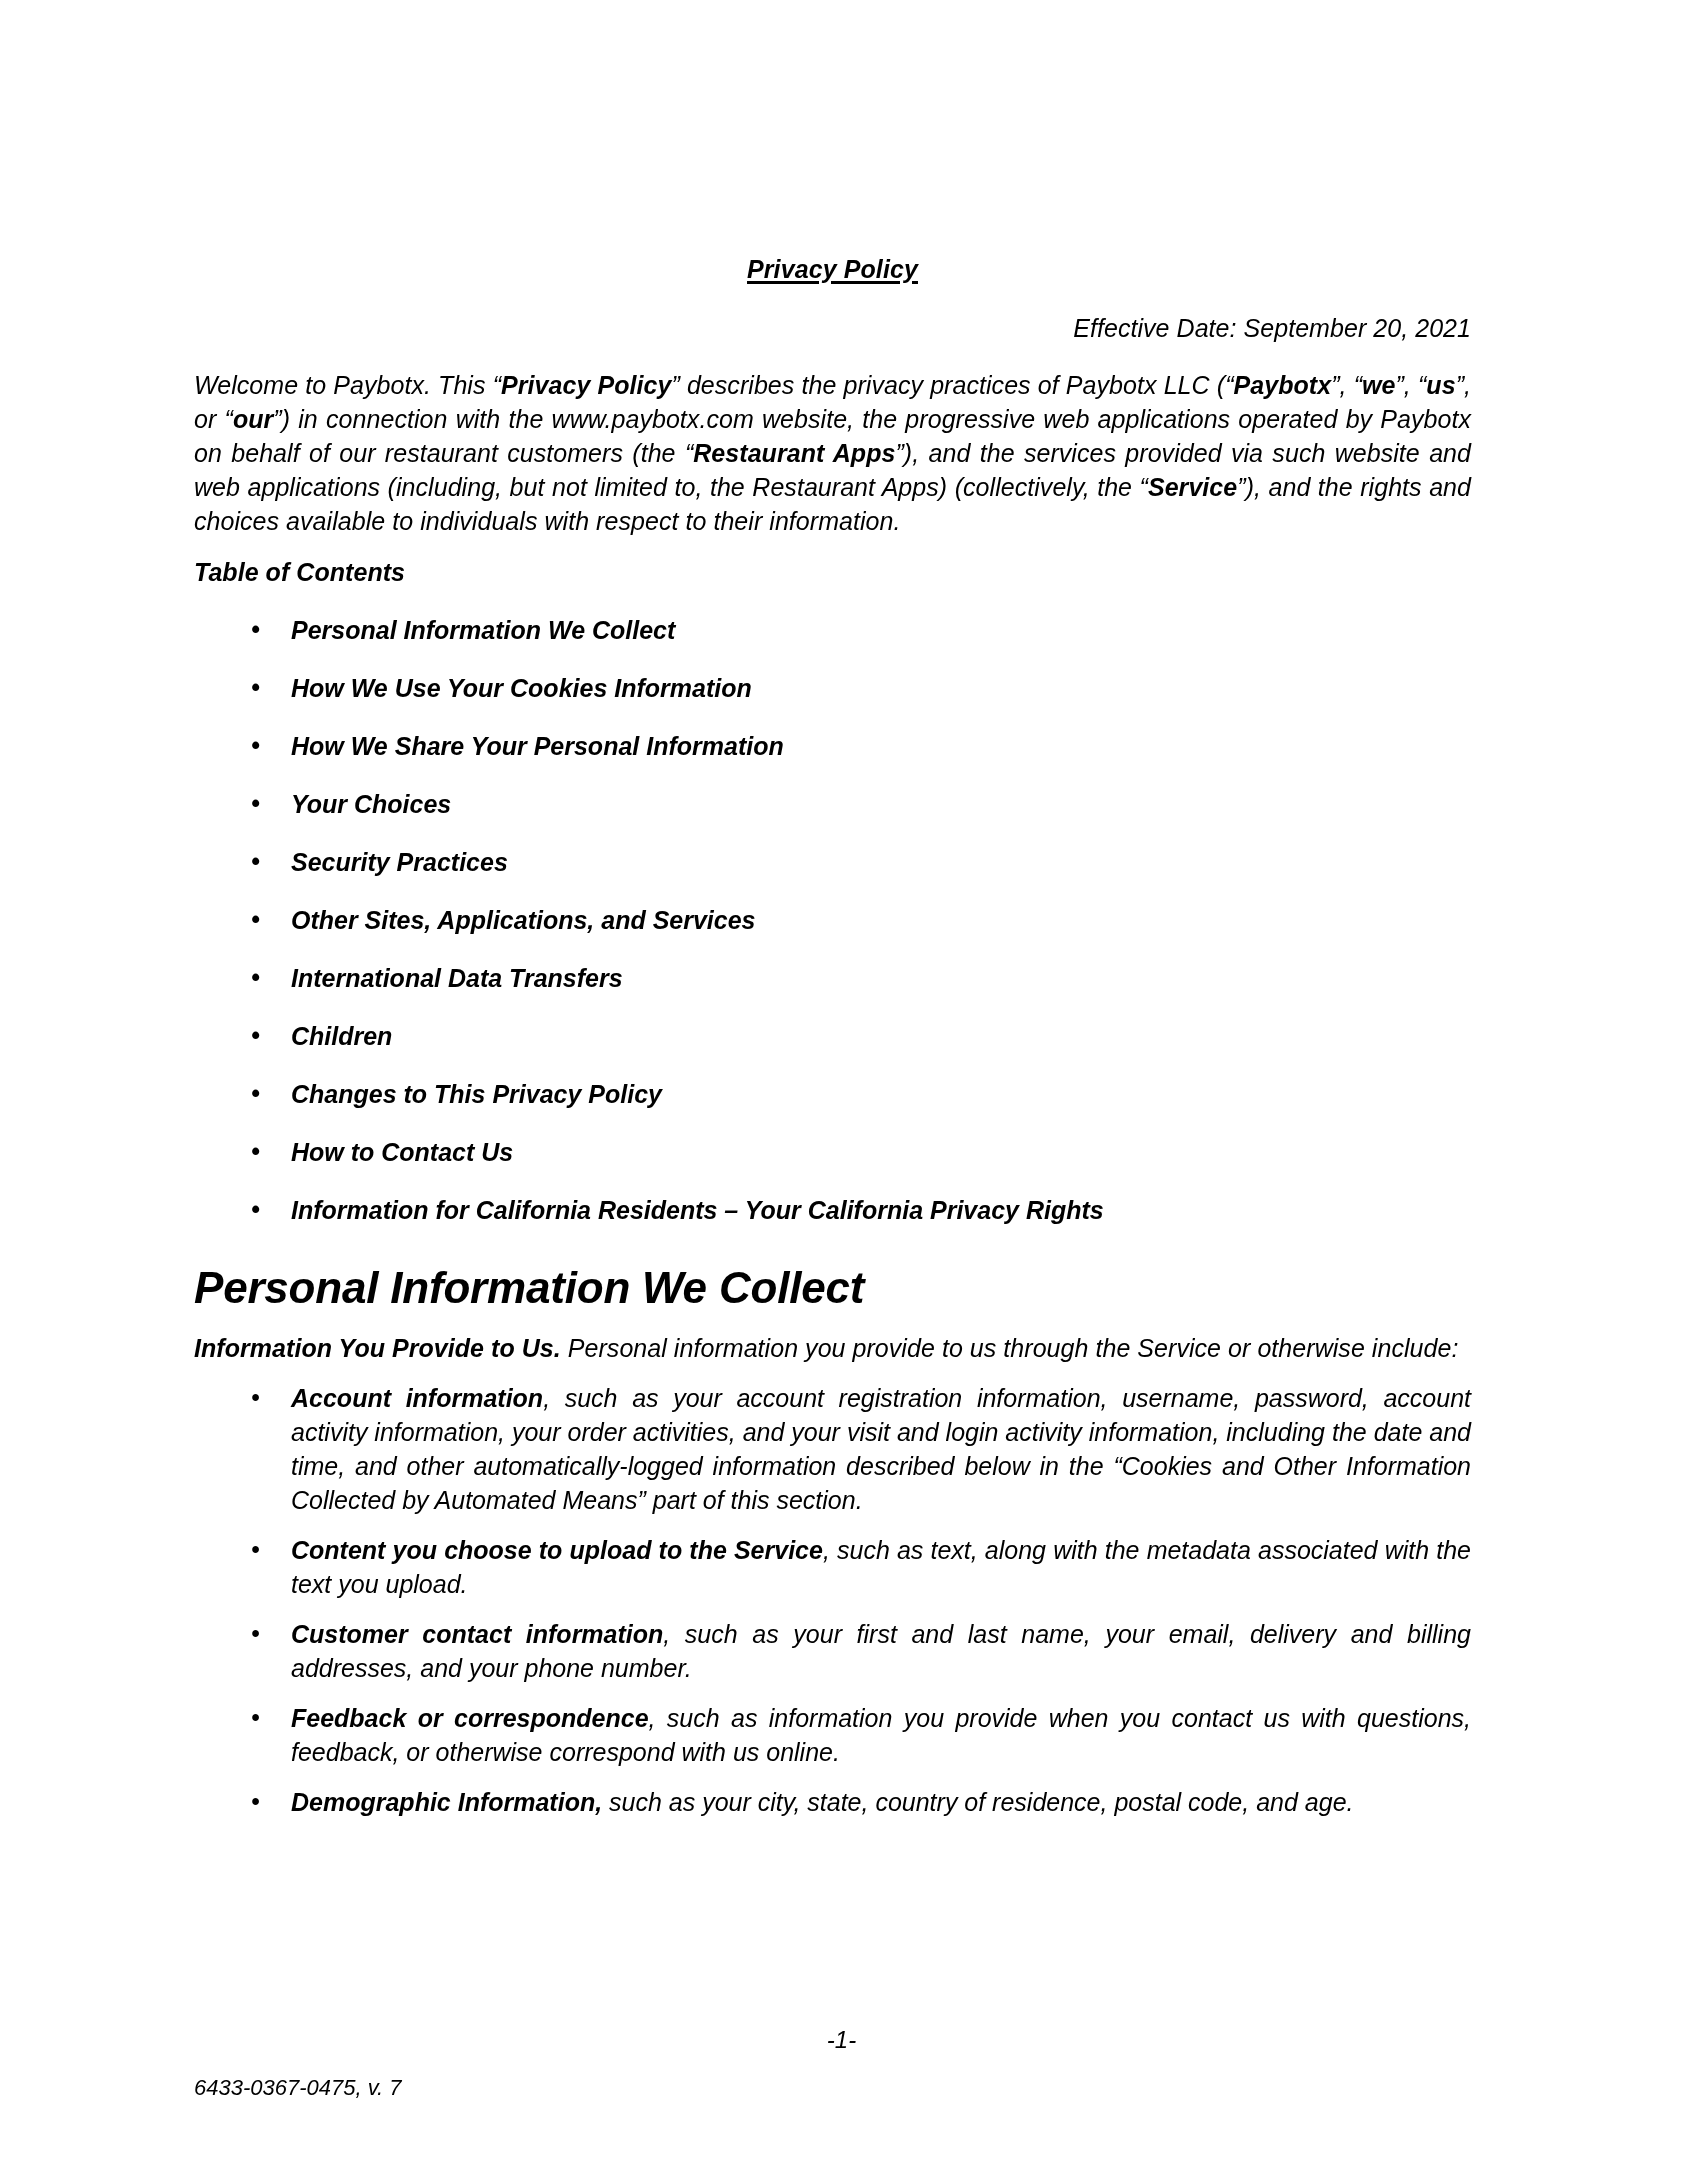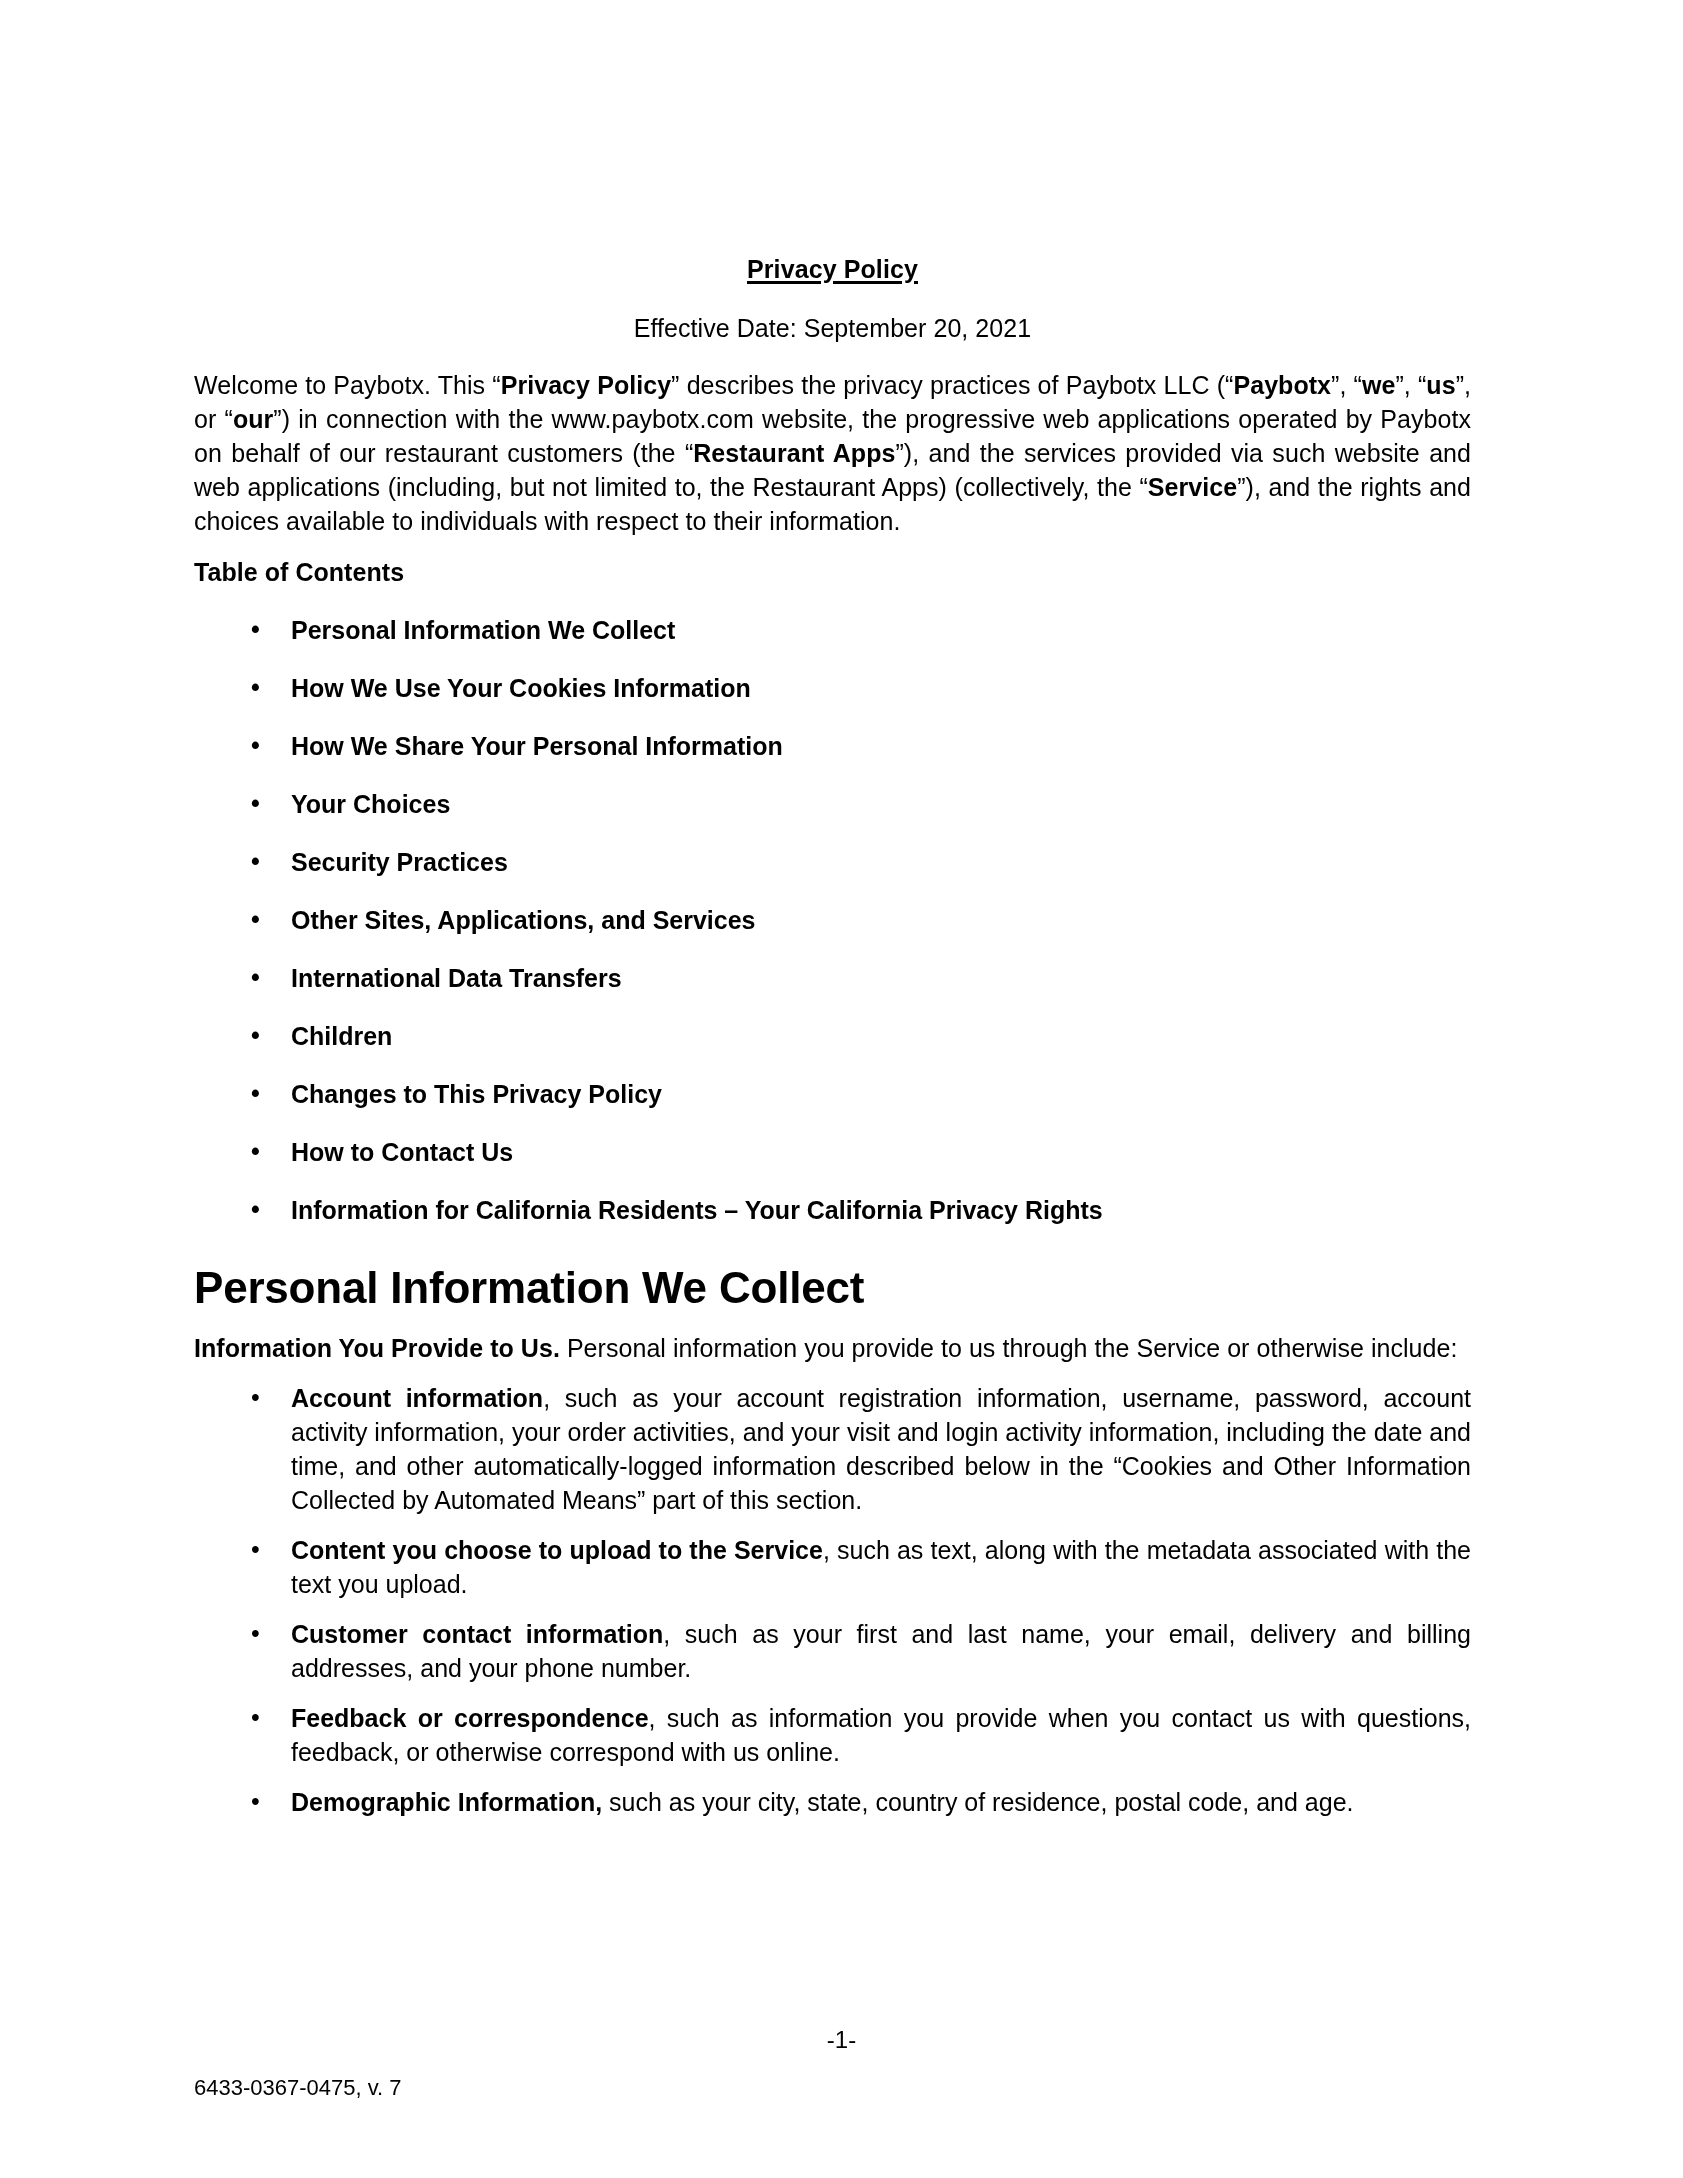--- a/index.html
+++ b/index.html
@@ -17,20 +17,21 @@
   }
 
   
   .page {
     position: absolute;
     left: 0; top: 0;
     width: 1683px;
     height: 2178px;
     background: #ffffff;
     overflow: hidden;
+    font-style: italic;
   }
 
   
   .content {
     position: absolute;
     left: 194px;
     top: 0;
     width: 1277px;
   }
 
@@ -54,21 +55,21 @@
   p.body {
     font-size: 25px;
     line-height: 34px;
     margin: 0;
     text-align: justify;
     text-justify: inter-word;
     letter-spacing: 0.05px;
   }
   p.eff-date {
     margin-top: 27px;
-    text-align: center;
+    text-align: right;
   }
   p.intro {
     margin-top: 23px;
   }
   p.toc-head {
     margin-top: 17px;
     font-weight: bold;
     text-align: left;
   }
   p.info-provide {

